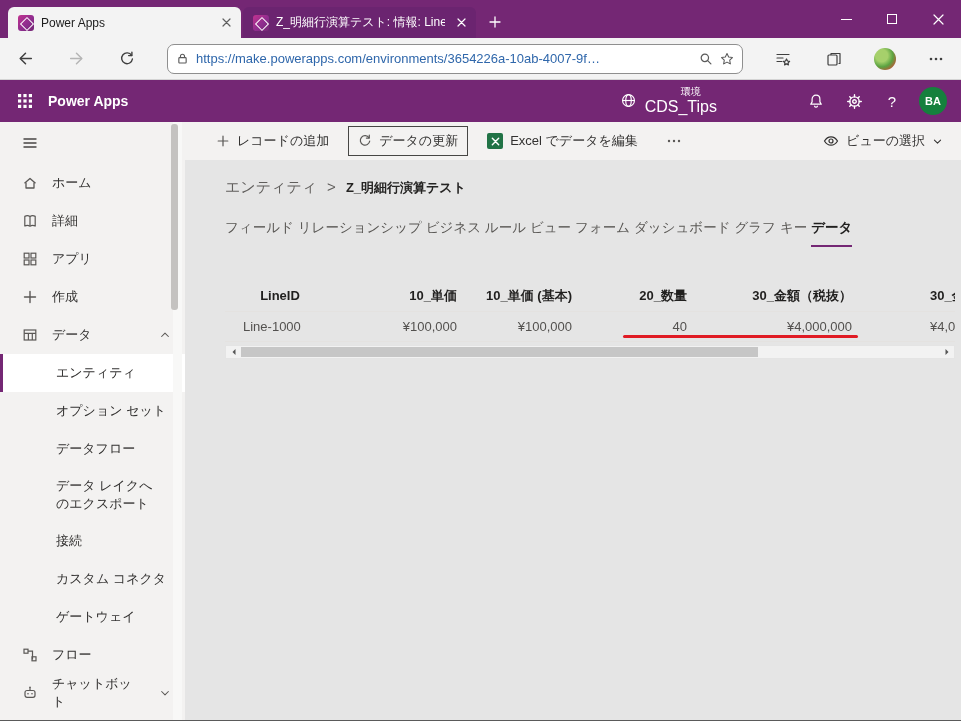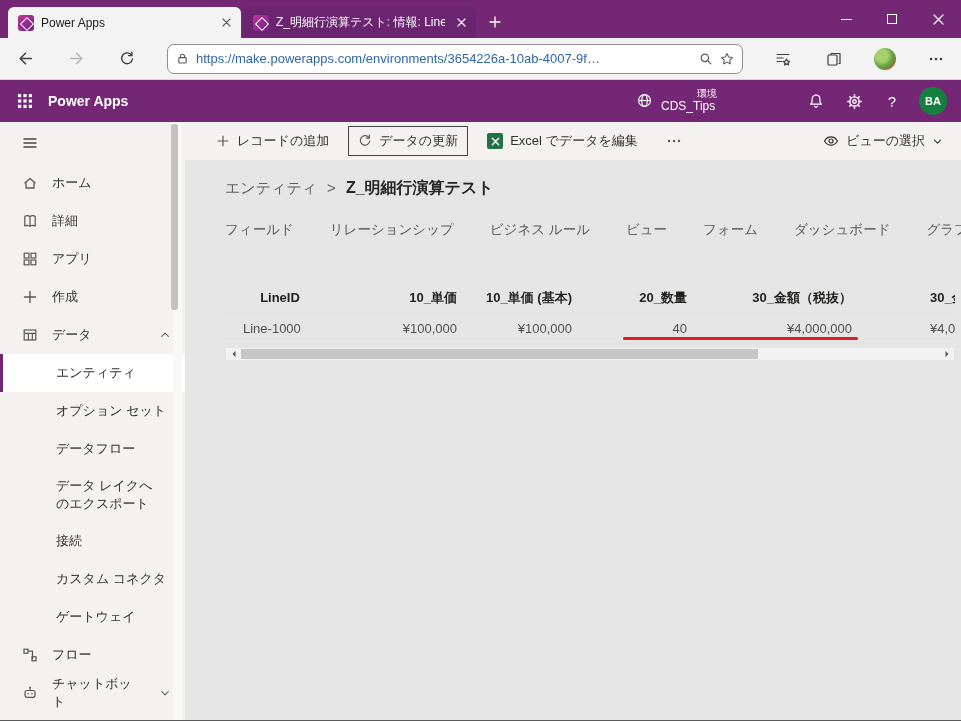--- a/index.html
+++ b/index.html
@@ -44,21 +44,21 @@
 
   
   .app-header { flex:0 0 42px; background:#742774; display:flex; align-items:center;
             color:#fff; padding:0 14px 0 4px; }
   .waffle-btn { width:42px; height:42px; display:flex; align-items:center; justify-content:center; cursor:pointer; }
   .app-title { font-size:14px; font-weight:700; margin-left:2px; }
   .hdr-right { margin-left:auto; display:flex; align-items:center; gap:4px; }
   .env-picker { display:flex; align-items:center; gap:8px; margin-right:78px; cursor:pointer; }
   .env-lines { display:flex; flex-direction:column; line-height:1.15; }
   .env-label { font-size:10px;margin-left:36px; }
-  .env-name { font-size:12px; }
+  .env-name { font-size:16px; }
   .hdr-btn { width:34px; height:34px; display:flex; align-items:center; justify-content:center;
              color:#fff; cursor:pointer; font-size:15px; }
   .user-avatar { width:28px; height:28px; border-radius:50%; background:#15803d; color:#fff;
              display:flex; align-items:center; justify-content:center; font-size:11px;
              font-weight:700; margin-left:6px; cursor:pointer; }
 
   
   .workspace { flex:1; display:flex; min-height:0; }
 
   .sidebar { flex:0 0 185px; background:#f3f2f1; position:relative; font-size:13px;
@@ -88,22 +88,22 @@
   .cmd.focused { border:1px solid #464644; }
   .xl-icon { width:16px; height:16px; background:#217346; border-radius:2px; display:flex;
              align-items:center; justify-content:center; }
   .view-select { margin-left:auto; display:flex; align-items:center; gap:7px; padding:5px 4px;
              cursor:pointer; white-space:nowrap; }
 
   
   .content { flex:1; padding:18px 0 0 40px; position:relative; overflow:hidden; }
   .breadcrumb { display:flex; align-items:baseline; gap:10px; font-size:15px; color:#605e5c; }
   .bc-parent { cursor:pointer; }
-  .bc-current { font-size:16px; font-weight:700; color:#252423; }
-  .entity-tabs { display:flex; gap:36px; margin-top:22px; font-size:13.5px; color:#595754;
+  .bc-current { font-size:13px; font-weight:700; color:#252423; }
+  .entity-tabs { display:flex; gap:4px; margin-top:22px; font-size:13.5px; color:#595754;
              white-space:nowrap; overflow:hidden; }
   .etab { padding-bottom:8px; cursor:pointer; }
   .etab.active { color:#201f1e; font-weight:700; border-bottom:2px solid #742774; }
 
   .table-wrap { margin-top:34px; width:730px; overflow:hidden; position:relative; }
   table { border-collapse:collapse; table-layout:fixed; width:755px; font-size:13px; }
   th { font-weight:700; color:#201f1e; height:30px; cursor:pointer; }
   td { color:#53514f; height:30px; border-top:1px solid #e4e2e0; border-bottom:1px solid #e4e2e0; }
   .a-c { text-align:center; } .a-r { text-align:right; padding-right:8px; }
   .a-l { text-align:left; padding-left:18px; }

